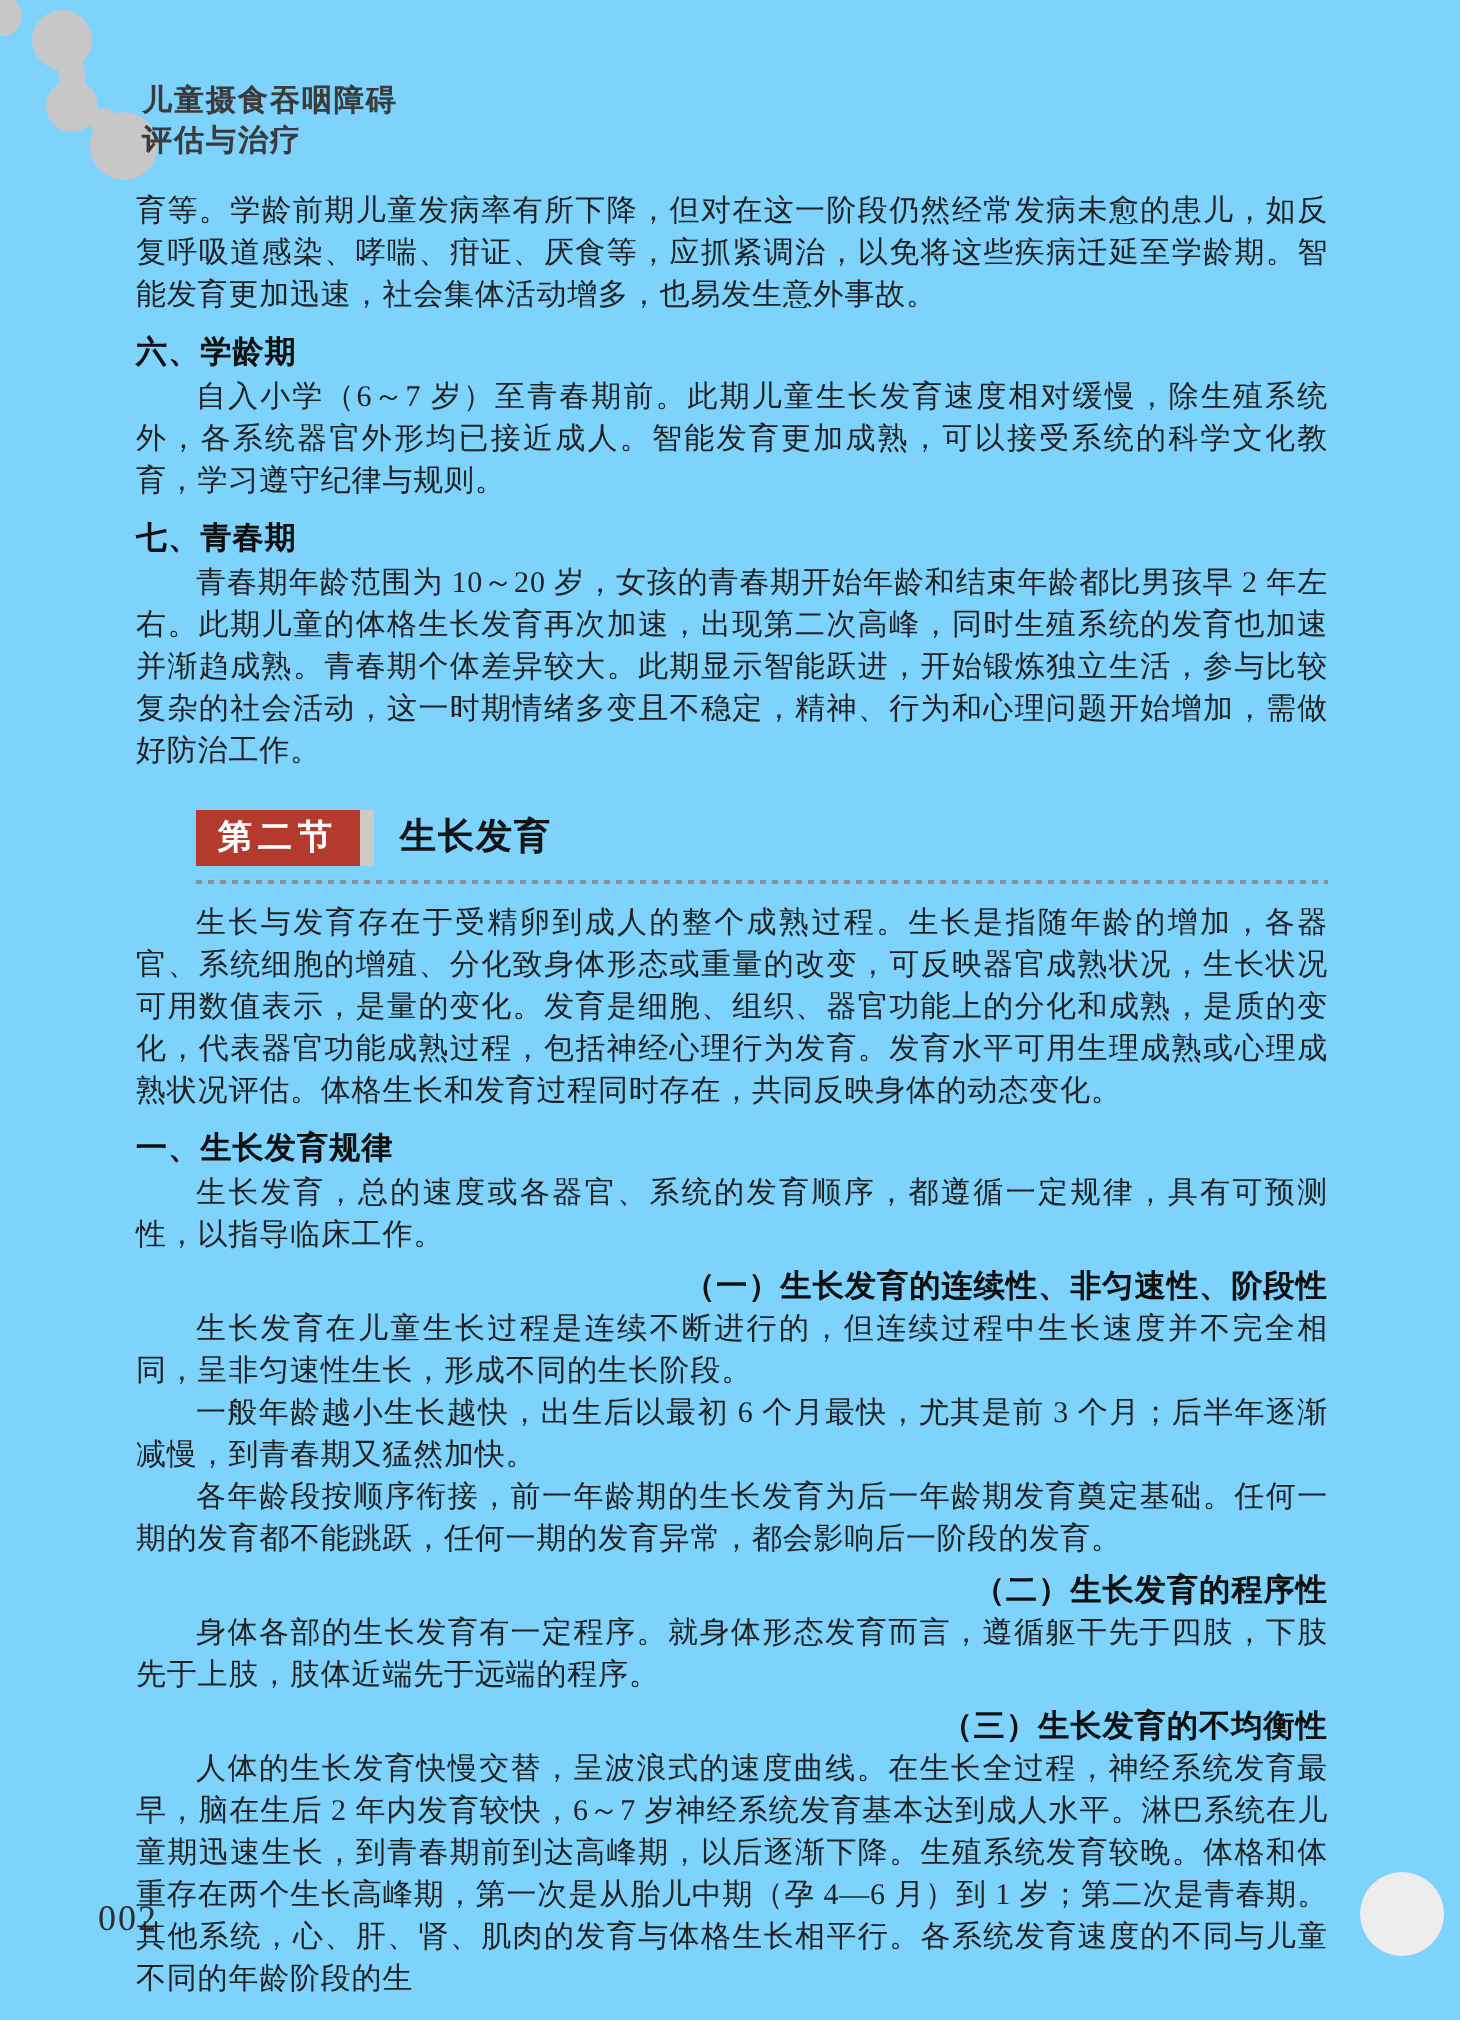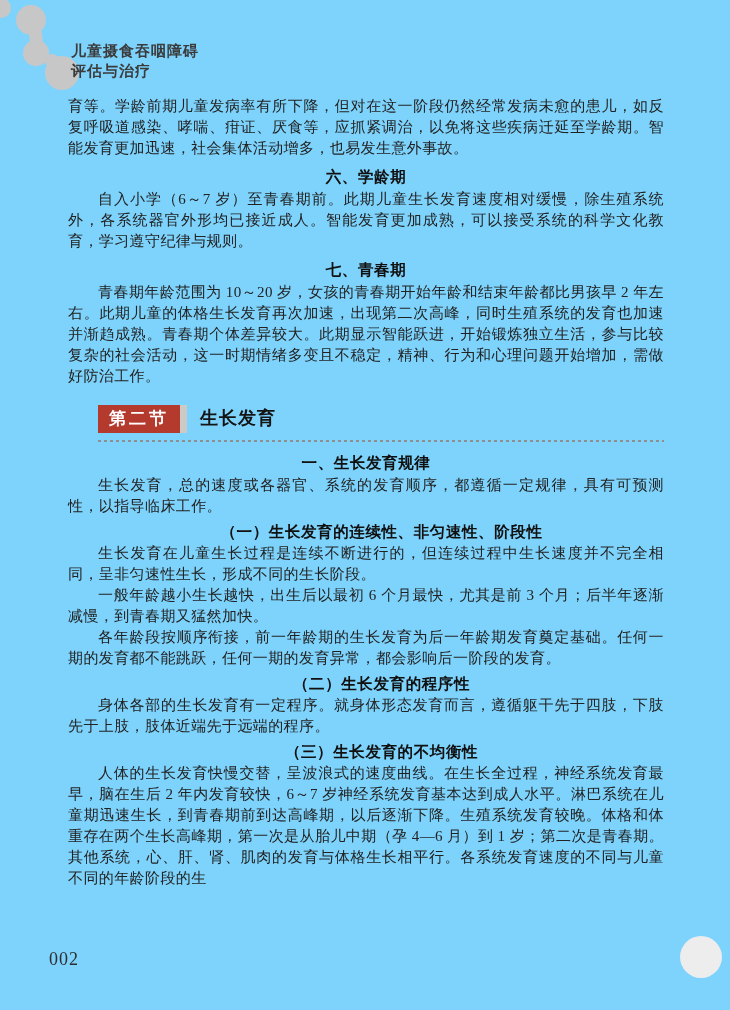--- a/index.html
+++ b/index.html
@@ -25,26 +25,26 @@
   .content {
     position:absolute; left:68px; top:96px; width:596px;
     font-size:15px; line-height:21px; letter-spacing:0.4px;
     text-align:justify;
   }
   .block-continuation { text-indent:0; }
   .block-paragraph   { text-indent:2em; }
   .block-heading {
     font-family:"Liberation Sans","DejaVu Sans",sans-serif;
     font-weight:bold; font-size:15.5px; color:#101010;
-    margin:7px 0 2px; text-indent:0; text-align:center; letter-spacing:0.6px;
+    margin:7px 0 2px; text-indent:0; text-align:left; letter-spacing:0.6px;
   }
   .block-subheading {
     font-family:"Liberation Sans","DejaVu Sans",sans-serif;
     font-weight:bold; font-size:15.5px; color:#101010;
-    margin:4px 0 1px; text-indent:2em; text-align:center; letter-spacing:0.6px;
+    margin:4px 0 1px; text-indent:2em; text-align:right; letter-spacing:0.6px;
   }
   .section-header { margin:17px 0 10px;padding-left:30px; }
   .section-header-row { display:flex; align-items:flex-end; }
   .section-label {
     background:var(--accent,#b43a2e); color:#ffffff;
     font-family:"Liberation Sans","DejaVu Sans",sans-serif;
     font-weight:bold; font-size:17px; line-height:22px;
     padding:3px 11px; letter-spacing:3px;
     border-right:7px solid #cdc9c5;
   }
@@ -98,20 +98,21 @@
 
     <div class="section-header">
       <div class="section-header-row">
         <span class="section-label">第二节</span>
         <span class="section-title">生长发育</span>
       </div>
       <div class="dotted-rule"></div>
     </div>
 
     <div id="flow-bottom">
+        <div class="block-paragraph">生长与发育存在于受精卵到成人的整个成熟过程。生长是指随年龄的增加，各器官、系统细胞的增殖、分化致身体形态或重量的改变，可反映器官成熟状况，生长状况可用数值表示，是量的变化。发育是细胞、组织、器官功能上的分化和成熟，是质的变化，代表器官功能成熟过程，包括神经心理行为发育。发育水平可用生理成熟或心理成熟状况评估。体格生长和发育过程同时存在，共同反映身体的动态变化。</div>
         <div class="block-heading">一、生长发育规律</div>
         <div class="block-paragraph">生长发育，总的速度或各器官、系统的发育顺序，都遵循一定规律，具有可预测性，以指导临床工作。</div>
         <div class="block-subheading">（一）生长发育的连续性、非匀速性、阶段性</div>
         <div class="block-paragraph">生长发育在儿童生长过程是连续不断进行的，但连续过程中生长速度并不完全相同，呈非匀速性生长，形成不同的生长阶段。</div>
         <div class="block-paragraph">一般年龄越小生长越快，出生后以最初 6 个月最快，尤其是前 3 个月；后半年逐渐减慢，到青春期又猛然加快。</div>
         <div class="block-paragraph">各年龄段按顺序衔接，前一年龄期的生长发育为后一年龄期发育奠定基础。任何一期的发育都不能跳跃，任何一期的发育异常，都会影响后一阶段的发育。</div>
         <div class="block-subheading">（二）生长发育的程序性</div>
         <div class="block-paragraph">身体各部的生长发育有一定程序。就身体形态发育而言，遵循躯干先于四肢，下肢先于上肢，肢体近端先于远端的程序。</div>
         <div class="block-subheading">（三）生长发育的不均衡性</div>
         <div class="block-paragraph">人体的生长发育快慢交替，呈波浪式的速度曲线。在生长全过程，神经系统发育最早，脑在生后 2 年内发育较快，6～7 岁神经系统发育基本达到成人水平。淋巴系统在儿童期迅速生长，到青春期前到达高峰期，以后逐渐下降。生殖系统发育较晚。体格和体重存在两个生长高峰期，第一次是从胎儿中期（孕 4—6 月）到 1 岁；第二次是青春期。其他系统，心、肝、肾、肌肉的发育与体格生长相平行。各系统发育速度的不同与儿童不同的年龄阶段的生</div>

